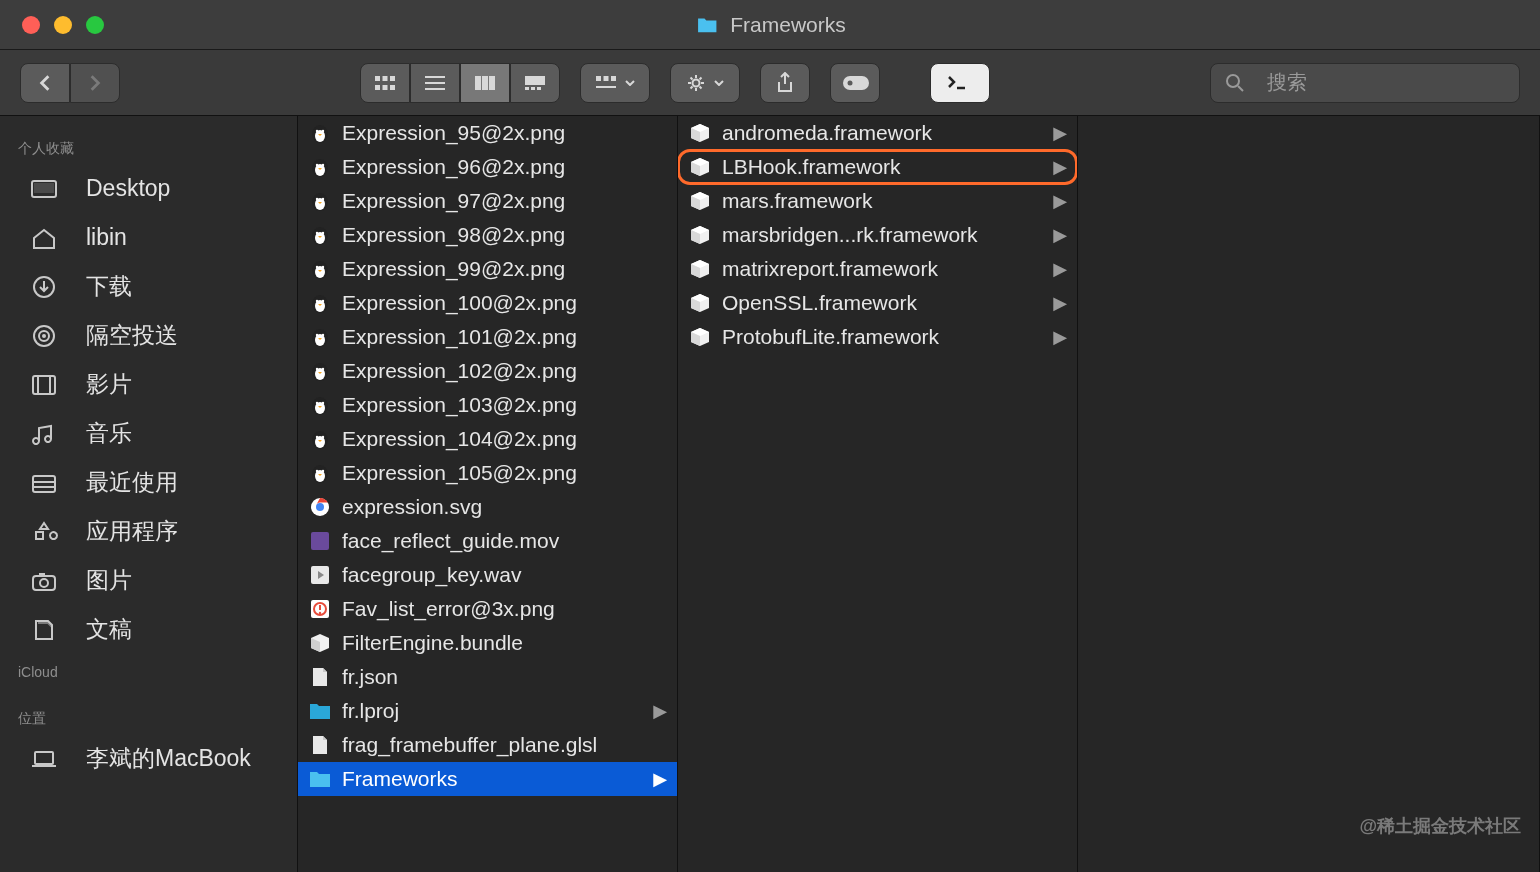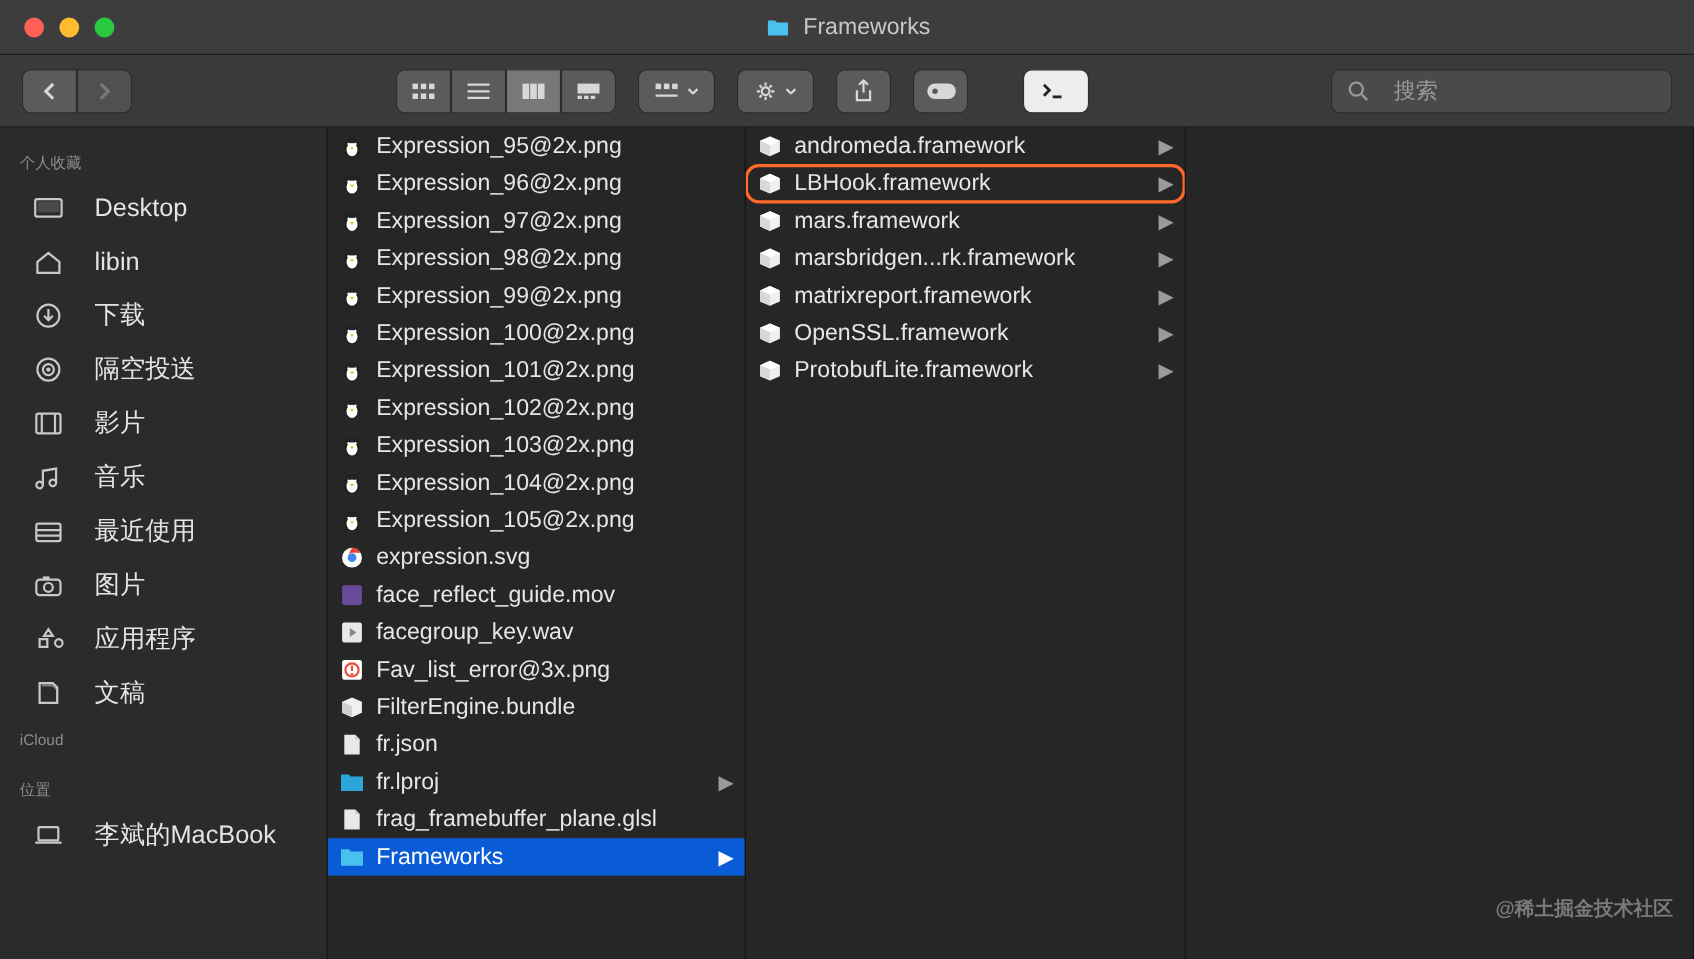--- a/index.html
+++ b/index.html
@@ -338,32 +338,32 @@
           <span class="sidebar-icon">
             <svg width="28" height="24" viewBox="0 0 28 24">
               <use href="#s-recent"></use>
             </svg>
           </span>
           <span>最近使用</span>
         </div>
         <div class="sidebar-item">
           <span class="sidebar-icon">
             <svg width="28" height="24" viewBox="0 0 28 24">
+              <use href="#s-apps"></use>
+            </svg>
+          </span>
+          <span>应用程序</span>
+        </div>
+        <div class="sidebar-item">
+          <span class="sidebar-icon">
+            <svg width="28" height="24" viewBox="0 0 28 24">
               <use href="#s-camera"></use>
             </svg>
           </span>
           <span>图片</span>
-        </div>
-        <div class="sidebar-item">
-          <span class="sidebar-icon">
-            <svg width="28" height="24" viewBox="0 0 28 24">
-              <use href="#s-apps"></use>
-            </svg>
-          </span>
-          <span>应用程序</span>
         </div>
         <div class="sidebar-item">
           <span class="sidebar-icon">
             <svg width="28" height="24" viewBox="0 0 28 24">
               <use href="#s-documents"></use>
             </svg>
           </span>
           <span>文稿</span>
         </div>
       </div>

